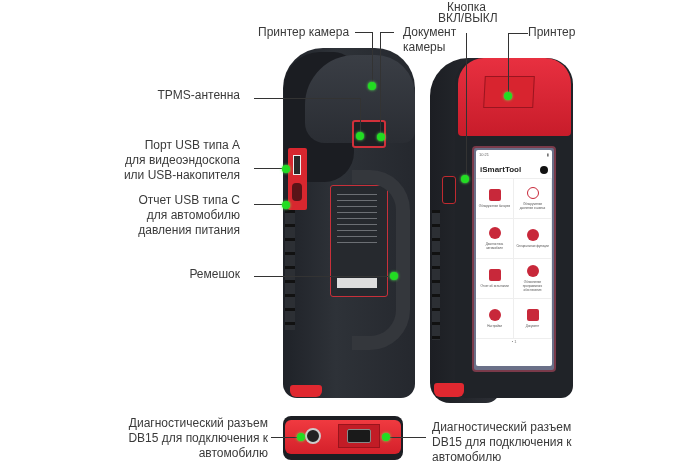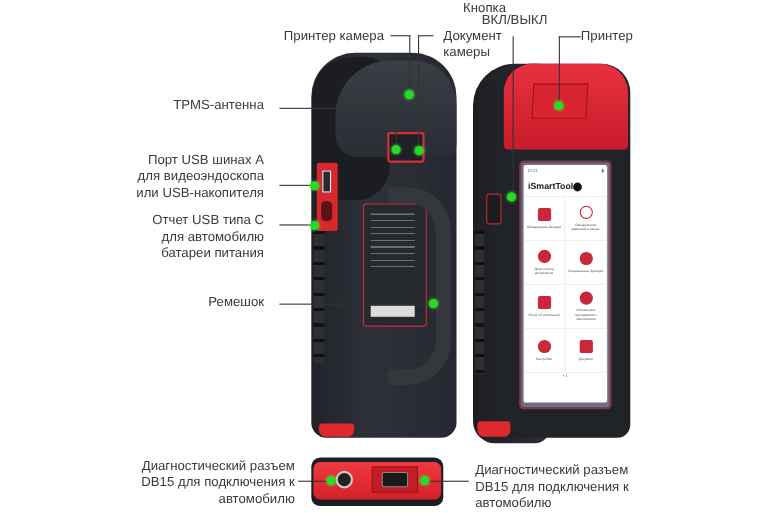--- a/index.html
+++ b/index.html
@@ -46,21 +46,21 @@
   .power-btn { position: absolute; left: 442px; top: 176px; width: 14px; height: 28px;
     border: 1.5px solid #c02a30; border-radius: 3px; background: #1a1c20; }
   .front-foot { position: absolute; left: 434px; top: 383px; width: 30px; height: 14px; background: #e02830; border-radius: 3px 3px 6px 6px; }
   .ribs2 { position: absolute; left: 432px; top: 210px; width: 8px; height: 130px;
     background: repeating-linear-gradient(180deg, #111 0 3px, #2c2f34 3px 14px); }
 
   .screen-frame { position: absolute; left: 472px; top: 146px; width: 84px; height: 226px;
     background: #6a7088; border: 2px solid #7a3a4a; border-radius: 4px; }
   .screen { position: absolute; left: 476px; top: 150px; width: 76px; height: 216px; background: #fff; border-radius: 2px; overflow: hidden; }
   .status-bar { height: 9px; font-size: 4px; color: #666; padding: 2px 3px; display: flex; justify-content: space-between; }
-  .app-title { font-size: 8px; font-weight: bold; color: #222; padding: 6px 4px 4px; display: flex; align-items: center; }
+  .app-title { font-size: 8px; font-weight: bold; color: #222; padding: 6px 4px 4px; display: flex; justify-content: space-between; align-items: center; }
   .app-title .avatar { width: 8px; height: 8px; border-radius: 50%; background: #111; }
   .grid { display: grid; grid-template-columns: 1fr 1fr; grid-auto-rows: 40px; border-top: 1px solid #eee; }
   .tile { border-right: 1px solid #eee; border-bottom: 1px solid #eee; display: flex; flex-direction: column; align-items: center; justify-content: center; }
   .tile .ic { width: 12px; height: 12px; background: #c8283a; border-radius: 2px; margin-bottom: 3px; }
   .tile .ic.round { border-radius: 50%; }
   .tile .ic.outline { background: transparent; border: 1.5px solid #c8283a; border-radius: 50%; }
   .tile .tl { font-size: 3px; color: #555; text-align: center; line-height: 4px; padding: 0 2px; }
   .pager { font-size: 4px; text-align: center; color: #777; }
 
   
@@ -188,33 +188,33 @@
 <div class="dot" style="left:461px;top:175px"></div>
 <div class="dot" style="left:282px;top:165px"></div>
 <div class="dot" style="left:282px;top:201px"></div>
 <div class="dot" style="left:390px;top:272px"></div>
 <div class="dot" style="left:297px;top:433px"></div>
 <div class="dot" style="left:382px;top:433px"></div>
 
 <div class="label" style="left:258px;top:25px">Принтер камера</div>
 <div class="label" style="left:403px;top:25px">Документ</div>
 <div class="label" style="left:403px;top:40px">камеры</div>
-<div class="label" style="left:421px;top:0px">Кнопка</div>
+<div class="label" style="left:447px;top:0px">Кнопка</div>
 <div class="label" style="left:438px;top:11px">ВКЛ/ВЫКЛ</div>
 <div class="label" style="left:528px;top:25px">Принтер</div>
 
 <div class="label right" style="right:460px;top:88px">TPMS-антенна</div>
 
-<div class="label right" style="right:460px;top:138px">Порт USB шинах A</div>
+<div class="label right" style="right:460px;top:138px">Порт USB типа A</div>
 <div class="label right" style="right:460px;top:153px">для видеоэндоскопа</div>
 <div class="label right" style="right:460px;top:168px">или USB-накопителя</div>
 
 <div class="label right" style="right:460px;top:193px">Отчет USB типа C</div>
 <div class="label right" style="right:460px;top:208px">для автомобилю</div>
-<div class="label right" style="right:460px;top:223px">батареи питания</div>
+<div class="label right" style="right:460px;top:223px">давления питания</div>
 
 <div class="label right" style="right:460px;top:267px">Ремешок</div>
 
 <div class="label right" style="right:432px;top:416px">Диагностический разъем</div>
 <div class="label right" style="right:432px;top:431px">DB15 для подключения к</div>
 <div class="label right" style="right:432px;top:446px">автомобилю</div>
 
 <div class="label" style="left:432px;top:420px">Диагностический разъем</div>
 <div class="label" style="left:432px;top:435px">DB15 для подключения к</div>
 <div class="label" style="left:432px;top:450px">автомобилю</div>

